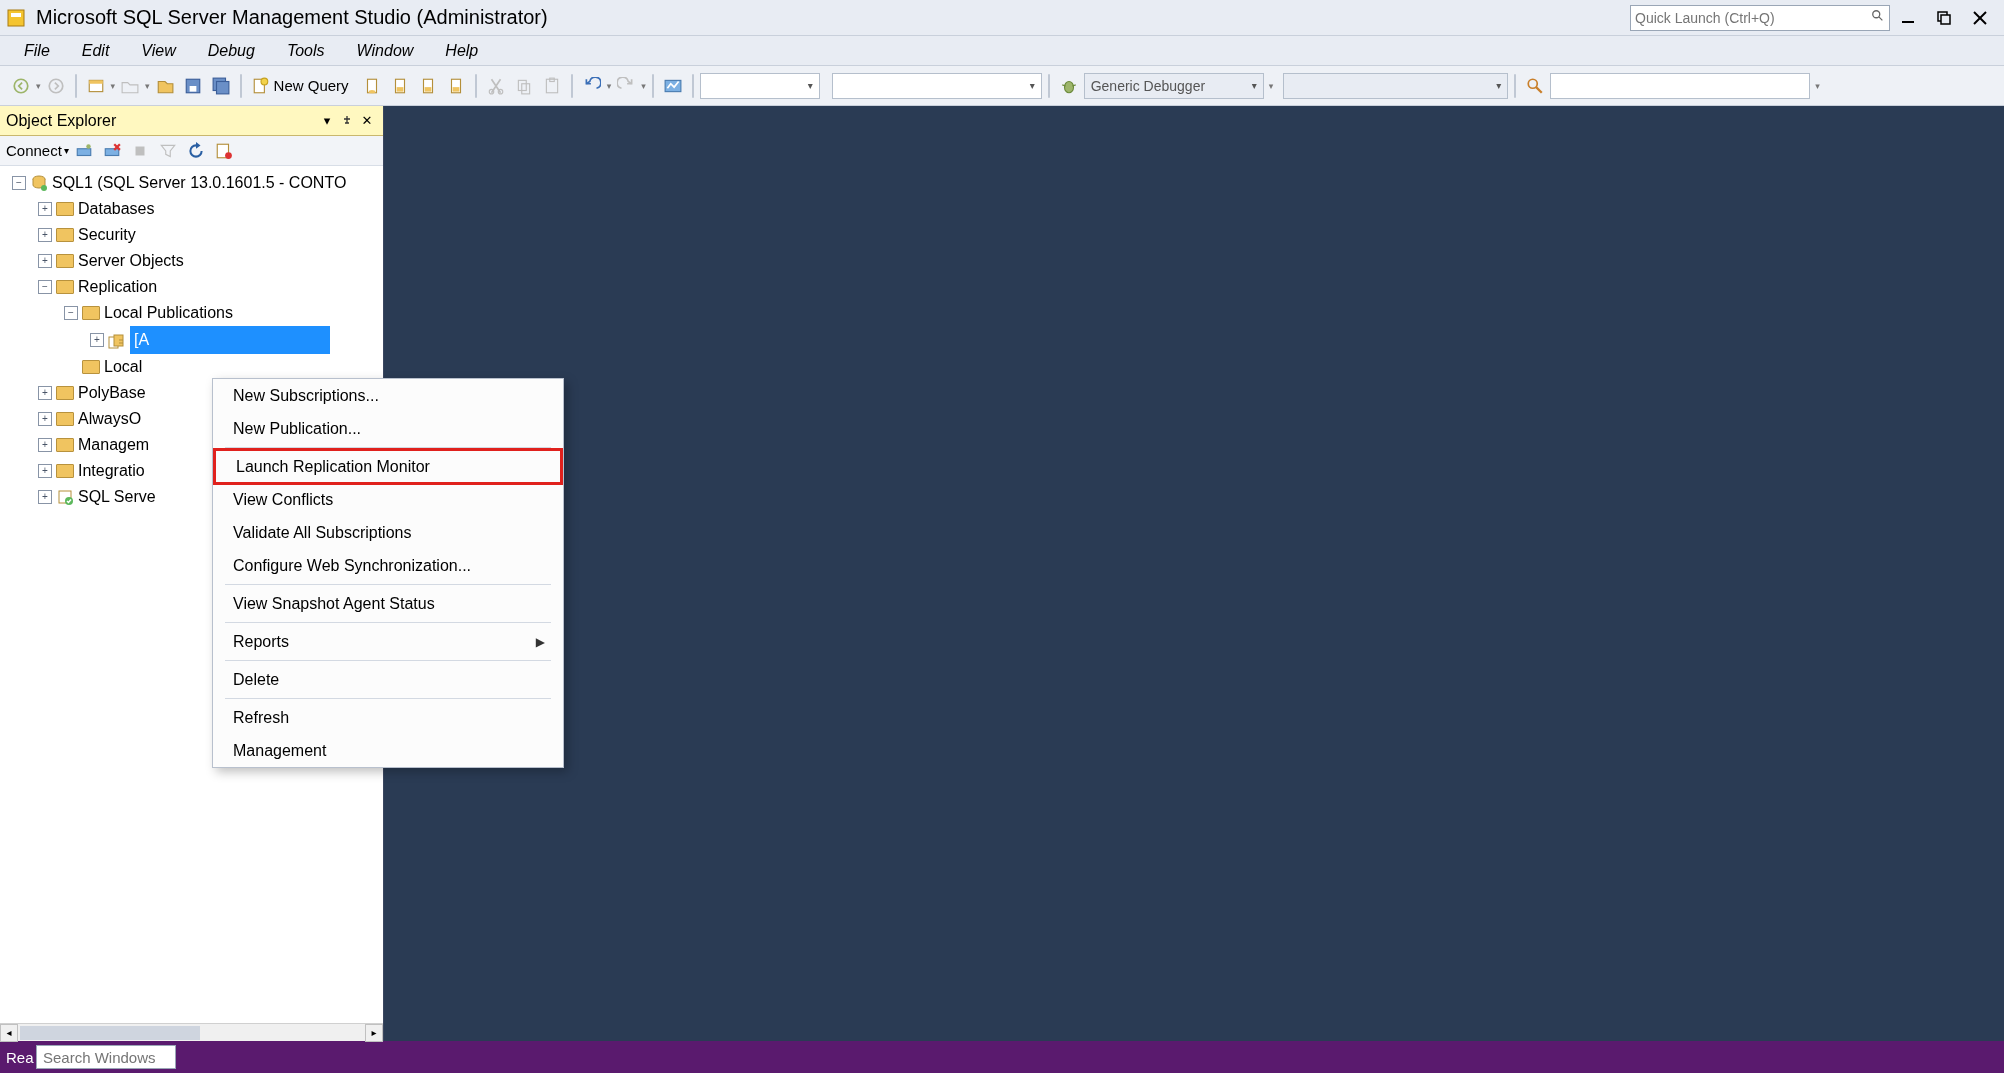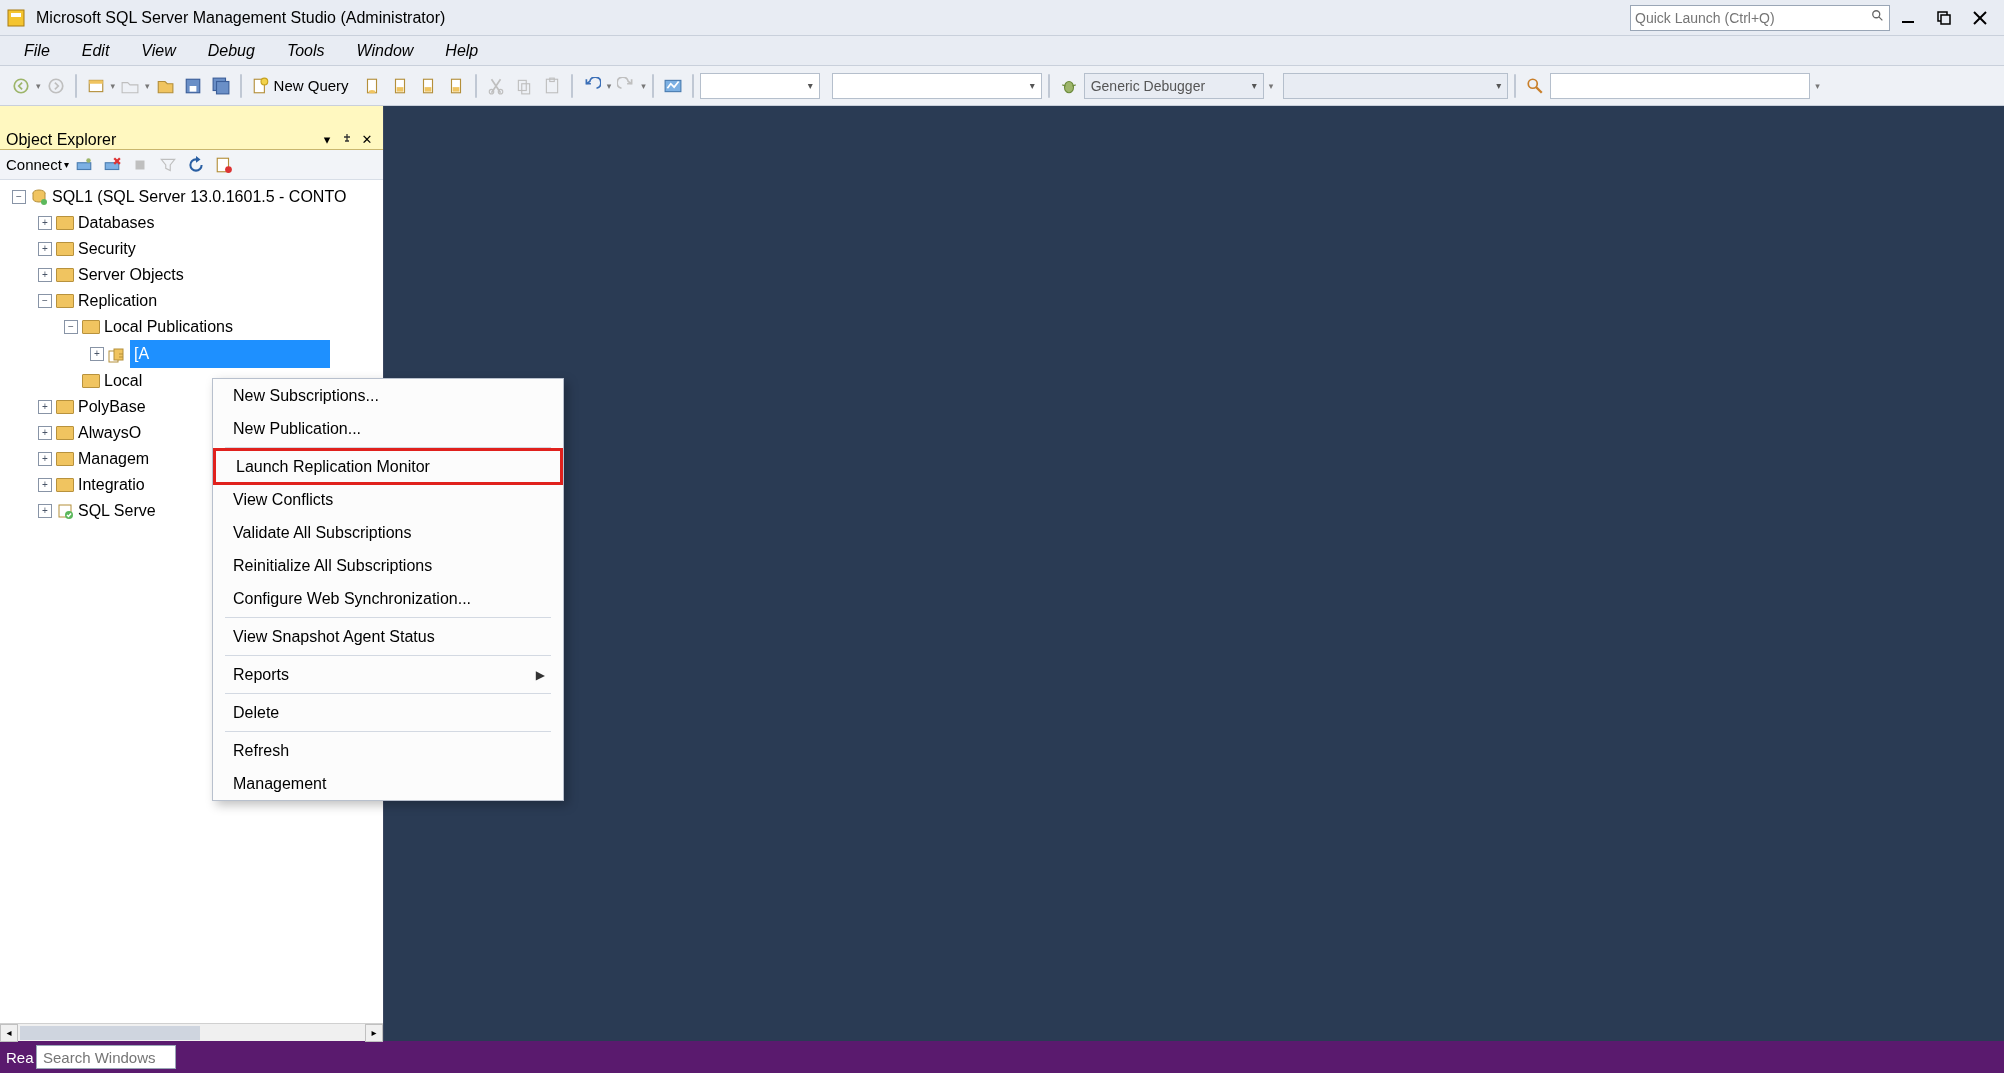--- a/index.html
+++ b/index.html
@@ -5,21 +5,21 @@
   * { box-sizing: border-box; margin: 0; padding: 0; font-family: "Segoe UI", Tahoma, sans-serif; }
   html, body { width: 2004px; height: 1073px; overflow: hidden; }
   body { background: #2a3b54; font-size: 16px; color: #000; }
 
   
   .titlebar {
     height: 36px; background: #e8ecf3; display: flex; align-items: center;
     padding: 0 6px 0 6px; border-bottom: 1px solid #c9d0db;
   }
   .titlebar .appicon { width: 20px; height: 20px; margin-right: 10px; }
-  .titlebar .title { flex: 0 0 auto; font-size: 16px; }
+  .titlebar .title { flex: 0 0 auto; font-size: 20px; }
   .titlebar .spacer { flex: 1 1 auto; }
   .ql-box { width: 260px; height: 26px; background: #fff; border: 1px solid #9aa6b6;
             display: flex; align-items: center; padding: 0 4px; font-size: 14px; color: #777; }
   .ql-box input { border: none; outline: none; flex: 1; font-size: 14px; color: #555; background: transparent; }
   .winbtn { width: 36px; height: 28px; display: flex; align-items: center; justify-content: center; }
   .winbtn svg { width: 14px; height: 14px; }
 
   
   .menubar { height: 30px; background: #e8ecf3; display: flex; align-items: center;
              padding-left: 8px; border-bottom: 1px solid #c9d0db; }
@@ -37,22 +37,22 @@
         display: flex; align-items: center; padding: 0 6px; font-size: 14px; color: #555; }
   .dd.wide { width: 210px; }
   .dd.widegray { width: 225px; background: #e8ecf3; }
   .dd.debugger { width: 180px; background: #e8ecf3; }
   .sb { width: 260px; height: 26px; border: 1px solid #b5bfcc; background: #fff; }
 
   
   .body { display: flex; position: relative; height: calc(100% - 36px - 30px - 40px - 32px); }
   .objexp { width: 384px; background: #fff; display: flex; flex-direction: column;
             border-right: 1px solid #3a4660; flex-shrink: 0; }
-  .panel-title { height: 44px; background: #fff8c0; border-bottom: 1px solid #c9b76e;
-                 display: flex; align-items: flex-end; padding: 0 6px; font-size: 16px; }
+  .panel-title { height: 30px; background: #fff8c0; border-bottom: 1px solid #c9b76e;
+                 display: flex; align-items: center; padding: 0 6px; font-size: 16px; }
   .panel-title .t { flex: 1; }
   .panel-title .pbtn { width: 20px; height: 20px; display: flex; align-items: center; justify-content: center; font-size: 13px; }
 
   .panel-tools { height: 30px; background: #f2f4f8; border-bottom: 1px solid #d8dee7;
                  display: flex; align-items: center; padding: 0 6px; gap: 2px; font-size: 15px; }
   .panel-tools .connect { display: flex; align-items: center; gap: 2px; }
 
   .tree { flex: 1; overflow: hidden; padding: 4px 0 0 4px; font-size: 16px; line-height: 26px;
           position: relative; }
   .node { display: flex; align-items: center; gap: 4px; white-space: nowrap; padding-left: 0; }
@@ -469,23 +469,20 @@
       <div class="row highlighted">
         <span>Launch Replication Monitor</span>
       </div>
       <div class="row">
         <span>View Conflicts</span>
       </div>
       <div class="row">
         <span>Validate All Subscriptions</span>
       </div>
       <div class="row">
-        <span>Reinitialize All Subscriptions</span>
-      </div>
-      <div class="row">
         <span>Configure Web Synchronization...</span>
       </div>
       <div class="row sep"></div>
       <div class="row">
         <span>View Snapshot Agent Status</span>
       </div>
       <div class="row sep"></div>
       <div class="row">
         <span>Reports</span>
         <span class="sub">▶</span>

